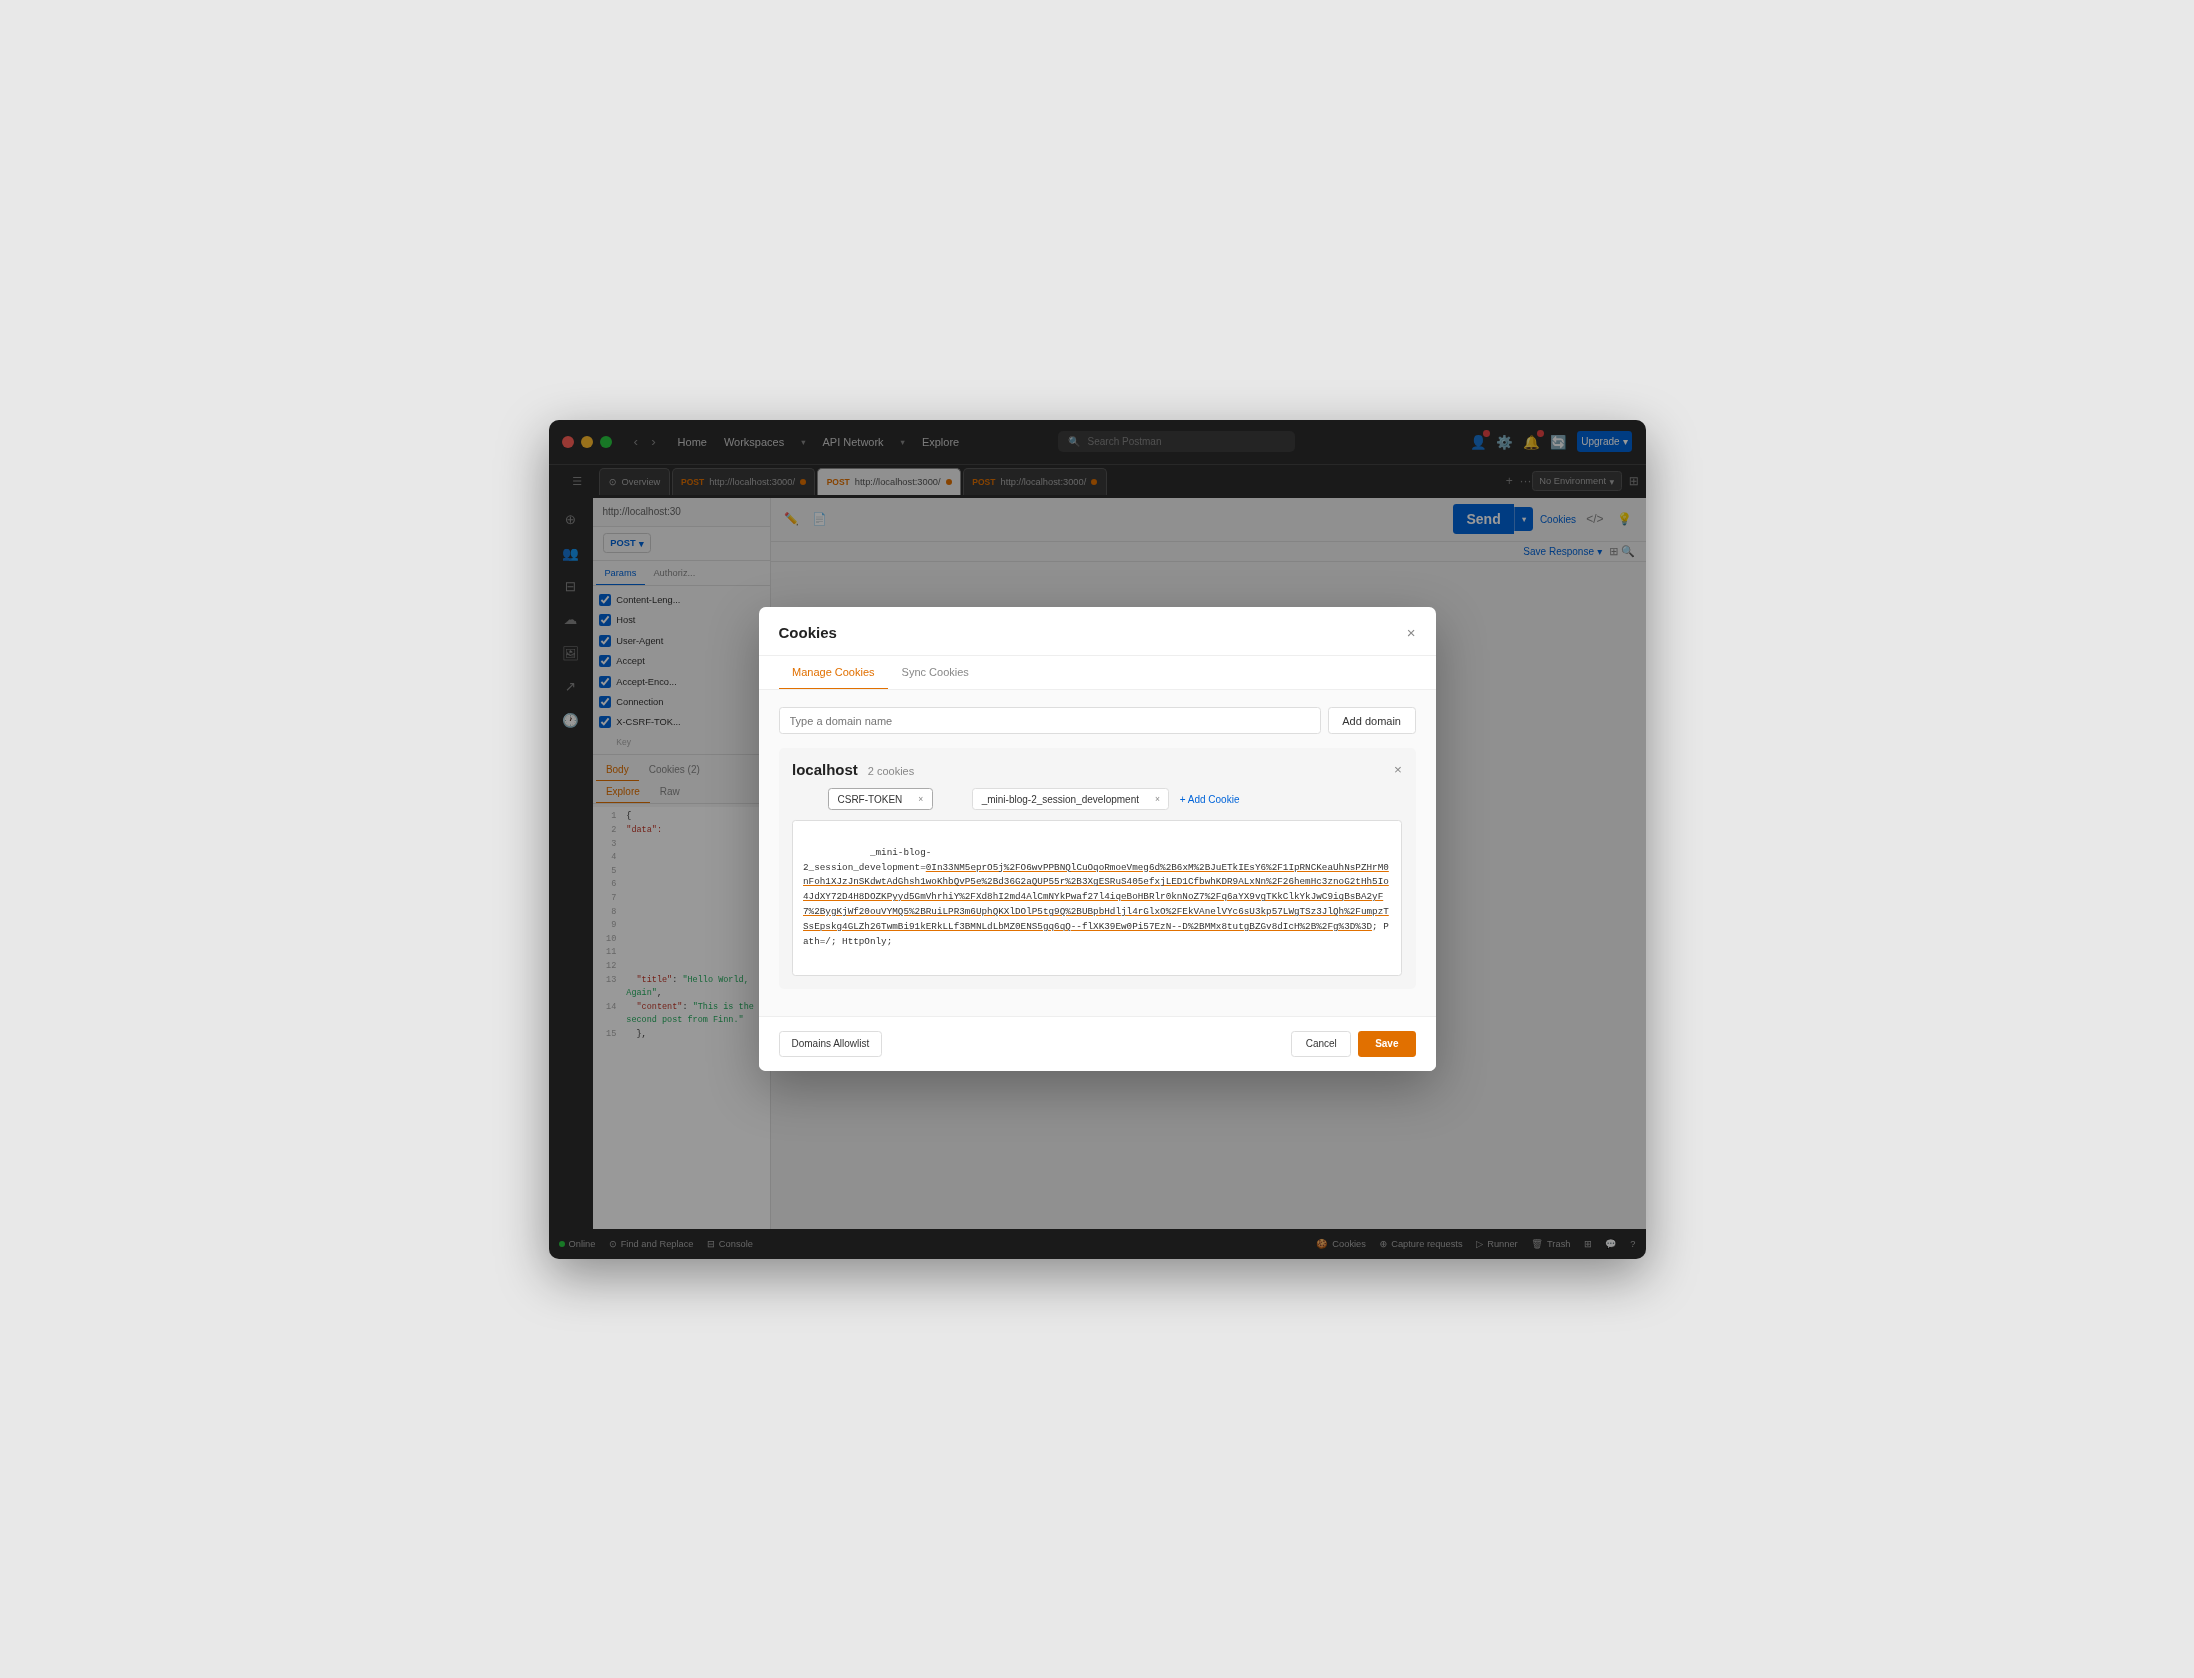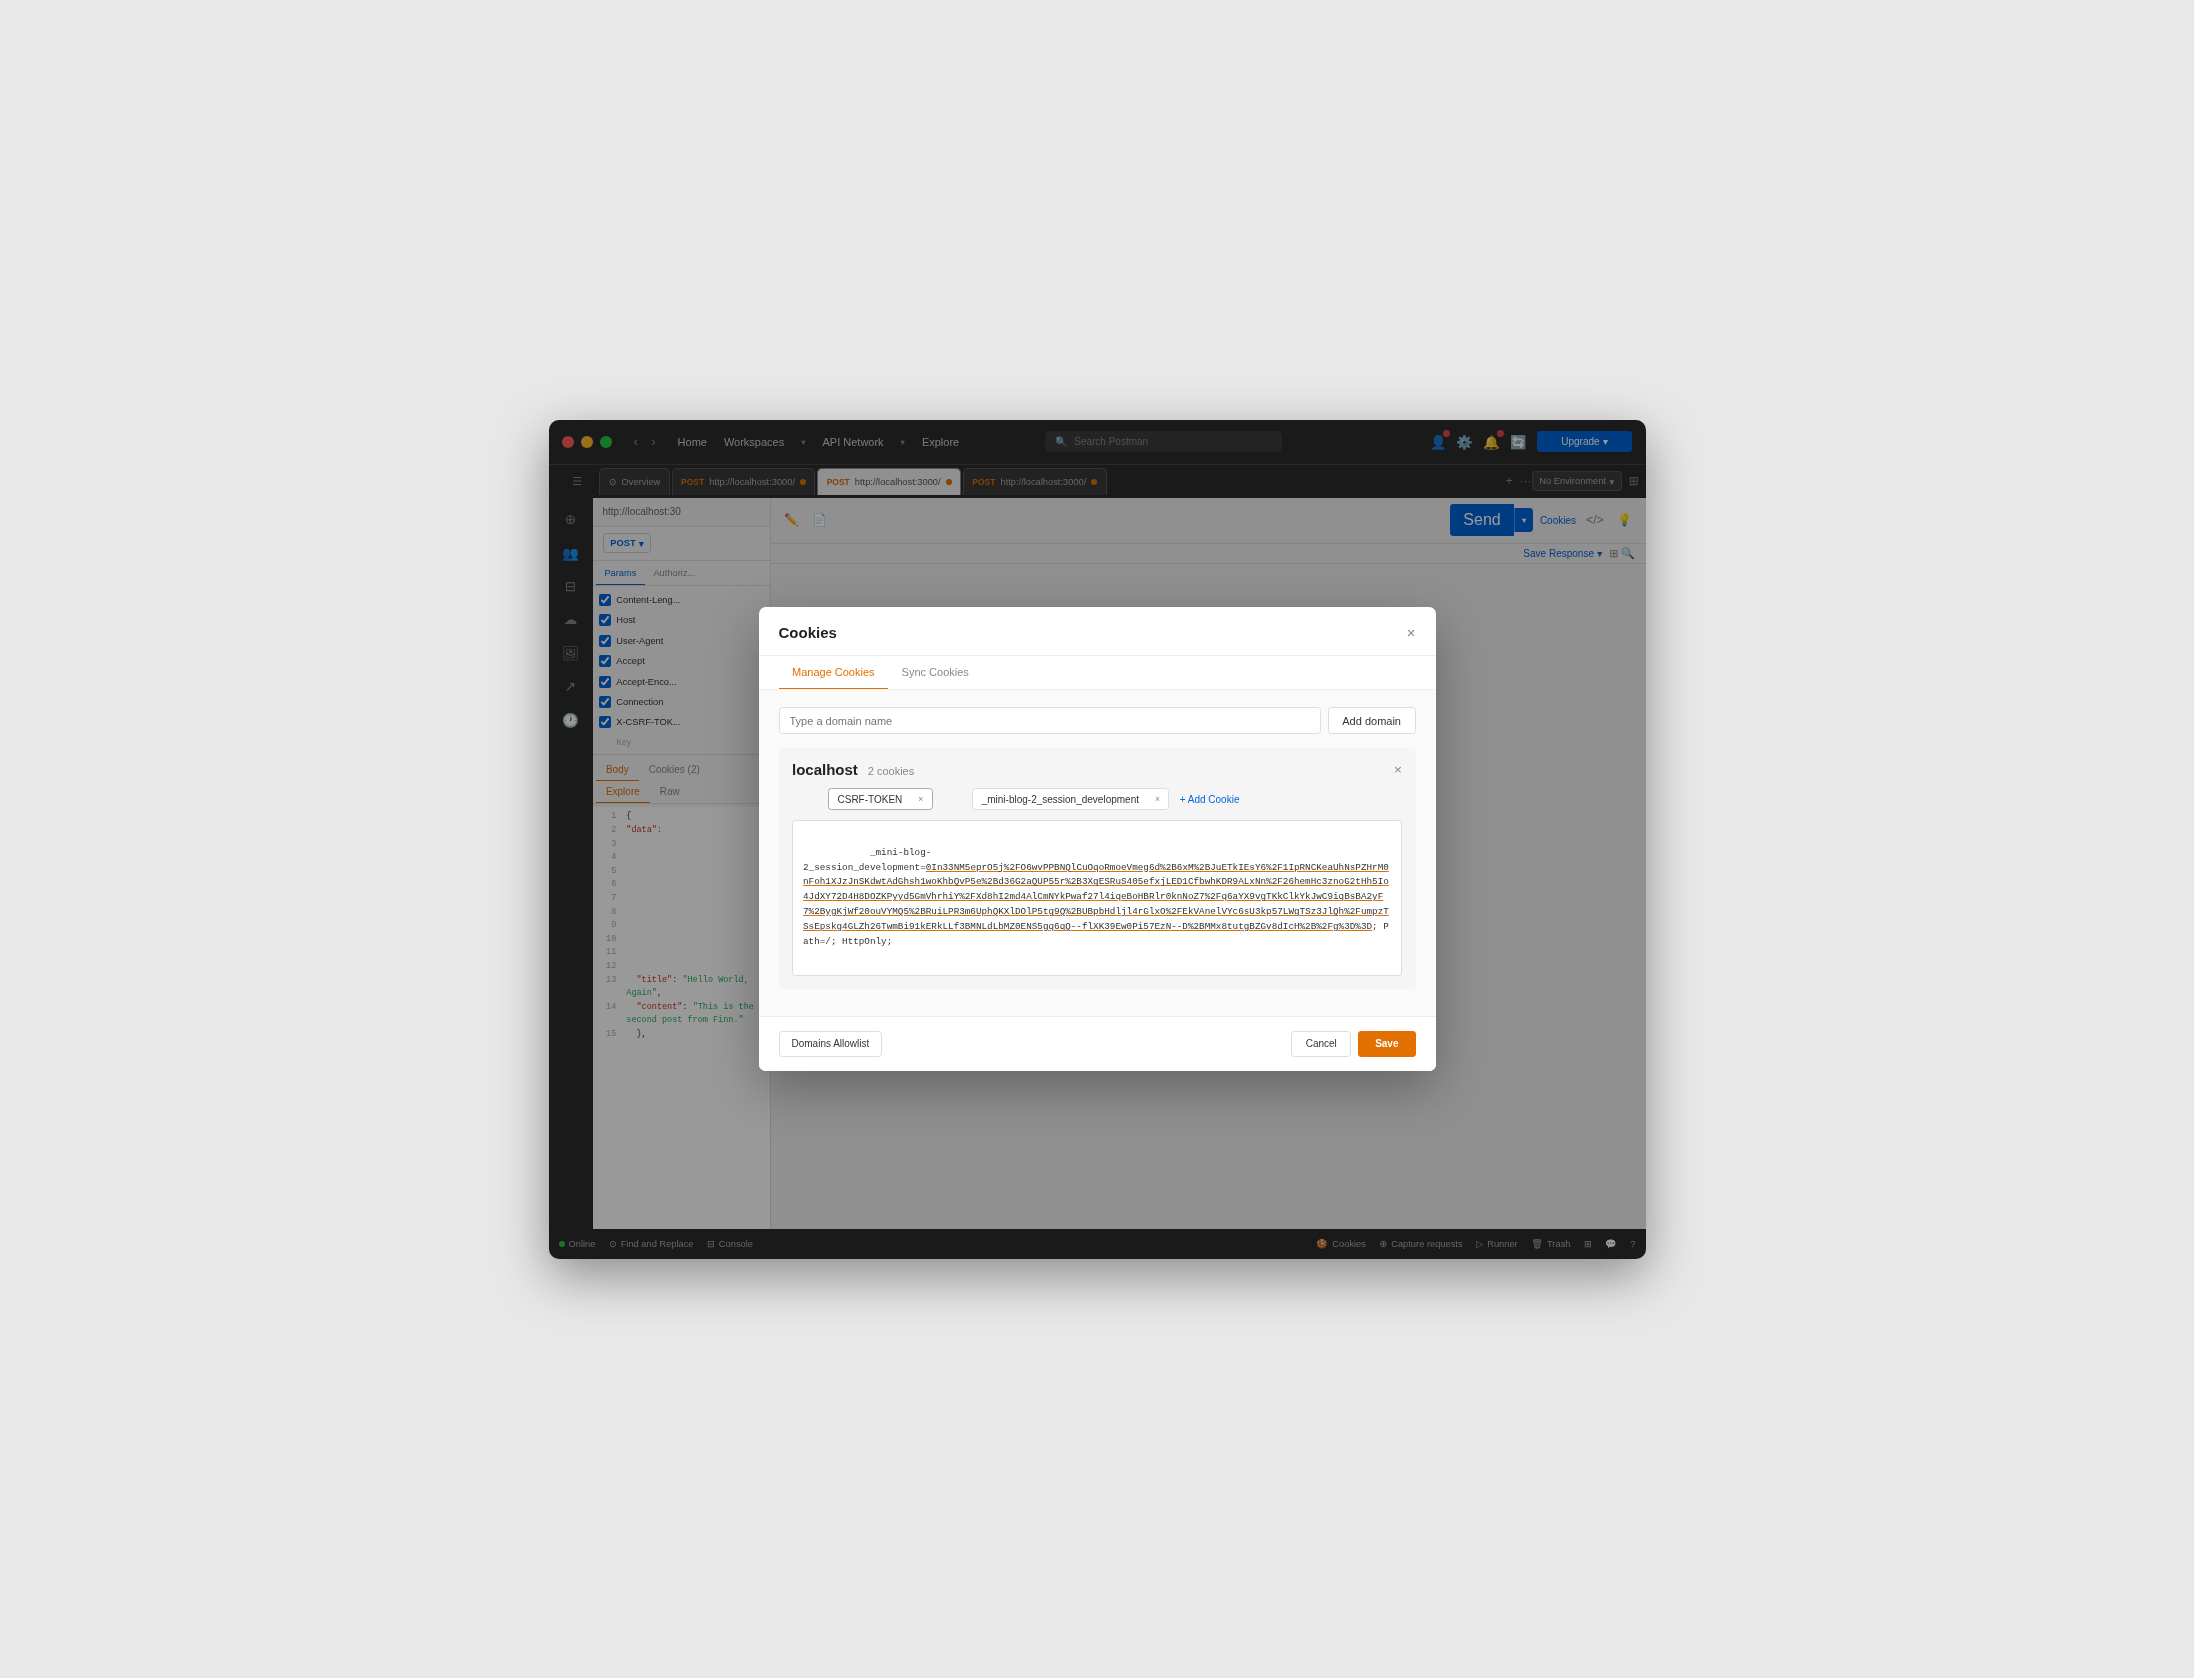--- a/index.html
+++ b/index.html
@@ -103,21 +103,21 @@
       background: #e84545;
       border-radius: 50%;
       width: 6.8px;
       height: 6.8px;
     }
     .upgrade-btn {
       background: #0064d9;
       color: white;
       border: none;
       border-radius: 3.4px;
-      padding: 5px 24px;
+      padding: 5px 4px;
       font-size: 10px;
       cursor: pointer;
       display: flex;
       align-items: center;
       gap: 3.4px;
     }
     
     .tabs-bar {
       height: 34px;
       background: #2c2c2c;
@@ -318,22 +318,22 @@
       font-size: 12px;
       cursor: pointer;
       padding: 3.4px;
     }
     .send-btn {
       background: #0064d9;
       color: white;
       border: none;
       border-radius: 3.4px 0 0 3.4px;
       padding: 6.8px 13.5px;
-      font-size: 16px;
-      font-weight: 400;
+      font-size: 14px;
+      font-weight: 700;
       cursor: pointer;
     }
     .send-dropdown {
       background: #0064d9;
       color: white;
       border: none;
       border-left: 0.8px solid rgba(255,255,255,0.3);
       border-radius: 0 3.4px 3.4px 0;
       padding: 6.8px 6.8px;
       cursor: pointer;

